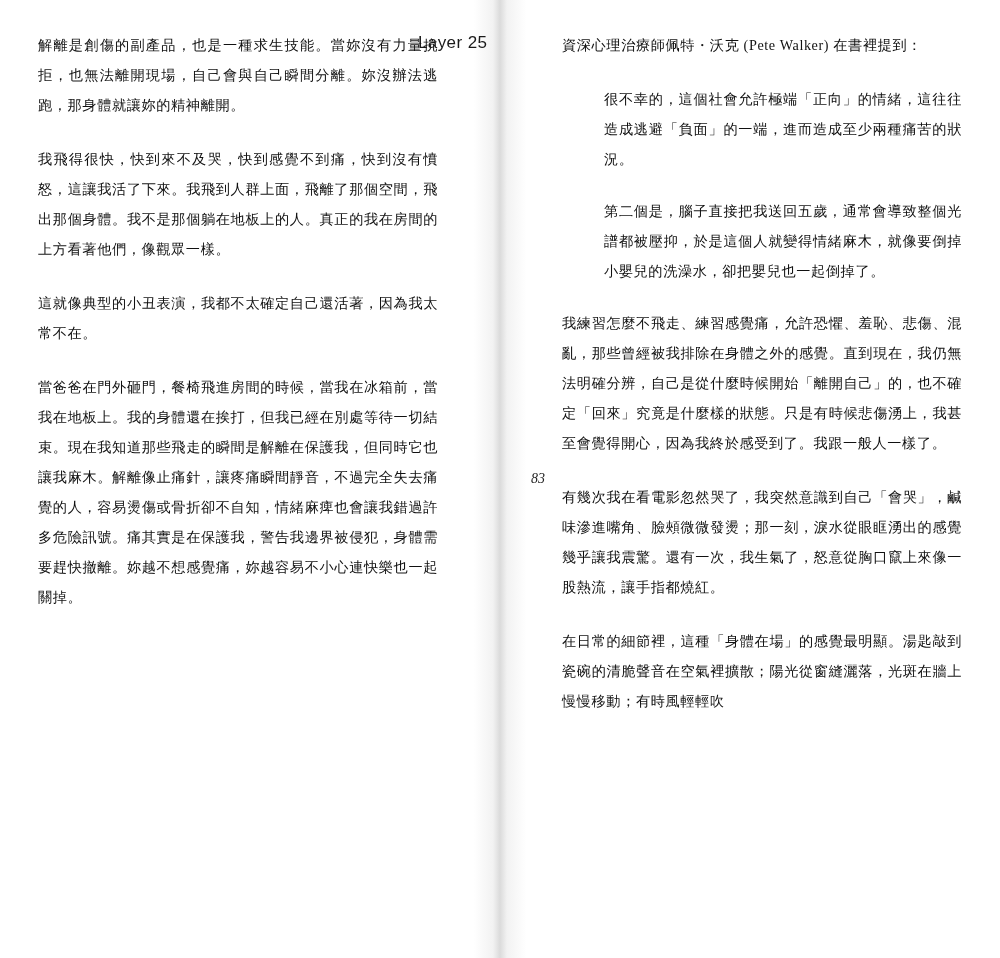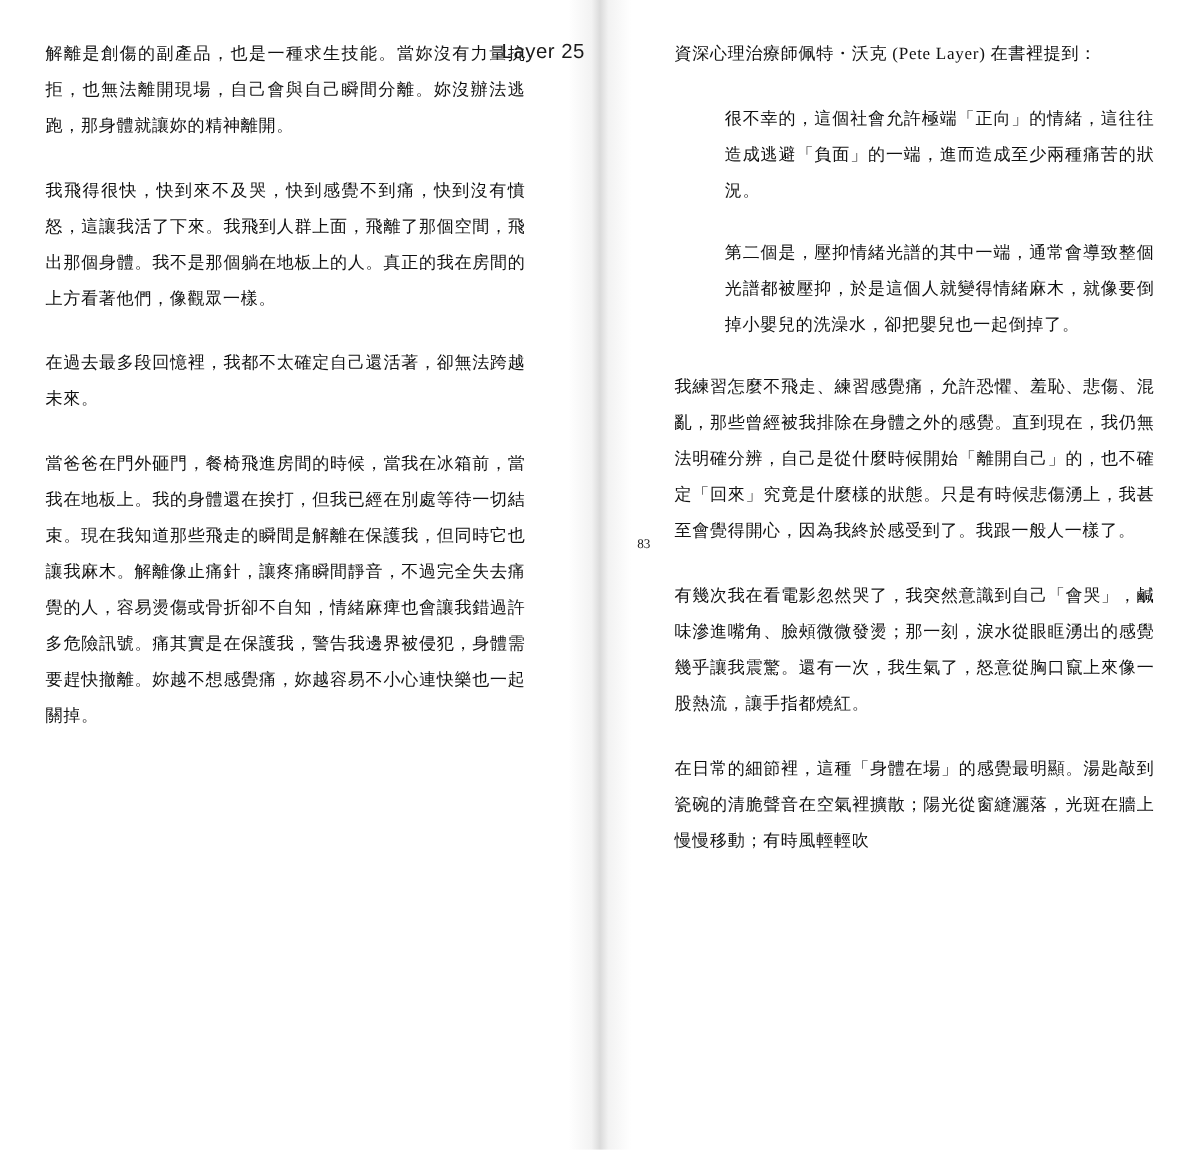--- a/index.html
+++ b/index.html
@@ -78,51 +78,52 @@
     top: 33px;
     left: 418px;
     font-size: 17px;
     letter-spacing: 0.4px;
     color: #1a1a1a;
     font-family: Liberation Sans, sans-serif;
   }
   .folio {
     position: absolute;
     left: 531px;
-    top: 448px;
-    font-size: 11px;
+    top: 471px;
+    font-size: 14px;
     color: #222222;
     font-family: "Liberation Serif", serif;
+    font-style: italic;
   }
 </style>
 </head>
 <body>
 
 <div class="spread">
 
   <div class="page page-left">
     <div class="col-text">
       <p>解離是創傷的副產品，也是一種求生技能。當妳沒有力量抗拒，也無法離開現場，自己會與自己瞬間分離。妳沒辦法逃跑，那身體就讓妳的精神離開。</p>
       <p>我飛得很快，快到來不及哭，快到感覺不到痛，快到沒有憤怒，這讓我活了下來。我飛到人群上面，飛離了那個空間，飛出那個身體。我不是那個躺在地板上的人。真正的我在房間的上方看著他們，像觀眾一樣。</p>
-      <p>在過去最多段回憶裡，我都不太確定自己還活著，卻無法跨越未來。</p>
+      <p>這就像典型的小丑表演，我都不太確定自己還活著，因為我太常不在。</p>
       <p>當爸爸在門外砸門，餐椅飛進房間的時候，當我在冰箱前，當我在地板上。我的身體還在挨打，但我已經在別處等待一切結束。現在我知道那些飛走的瞬間是解離在保護我，但同時它也讓我麻木。解離像止痛針，讓疼痛瞬間靜音，不過完全失去痛覺的人，容易燙傷或骨折卻不自知，情緒麻痺也會讓我錯過許多危險訊號。痛其實是在保護我，警告我邊界被侵犯，身體需要趕快撤離。妳越不想感覺痛，妳越容易不小心連快樂也一起關掉。</p>
     </div>
   </div>
 
   <div class="gutter"></div>
 
   <div class="layer-label">Layer 25</div>
   <div class="folio">83</div>
 
   <div class="page page-right">
     <div class="col-text">
-      <p>資深心理治療師佩特・沃克 (Pete Layer) 在書裡提到：</p>
+      <p>資深心理治療師佩特・沃克 (Pete Walker) 在書裡提到：</p>
       <div class="blockquote">
         <p>很不幸的，這個社會允許極端「正向」的情緒，這往往造成逃避「負面」的一端，進而造成至少兩種痛苦的狀況。</p>
-        <p>第二個是，壓抑情緒光譜的其中一端，通常會導致整個光譜都被壓抑，於是這個人就變得情緒麻木，就像要倒掉小嬰兒的洗澡水，卻把嬰兒也一起倒掉了。</p>
+        <p>第二個是，腦子直接把我送回五歲，通常會導致整個光譜都被壓抑，於是這個人就變得情緒麻木，就像要倒掉小嬰兒的洗澡水，卻把嬰兒也一起倒掉了。</p>
       </div>
       <p>我練習怎麼不飛走、練習感覺痛，允許恐懼、羞恥、悲傷、混亂，那些曾經被我排除在身體之外的感覺。直到現在，我仍無法明確分辨，自己是從什麼時候開始「離開自己」的，也不確定「回來」究竟是什麼樣的狀態。只是有時候悲傷湧上，我甚至會覺得開心，因為我終於感受到了。我跟一般人一樣了。</p>
       <p>有幾次我在看電影忽然哭了，我突然意識到自己「會哭」，鹹味滲進嘴角、臉頰微微發燙；那一刻，淚水從眼眶湧出的感覺幾乎讓我震驚。還有一次，我生氣了，怒意從胸口竄上來像一股熱流，讓手指都燒紅。</p>
       <p>在日常的細節裡，這種「身體在場」的感覺最明顯。湯匙敲到瓷碗的清脆聲音在空氣裡擴散；陽光從窗縫灑落，光斑在牆上慢慢移動；有時風輕輕吹</p>
     </div>
   </div>
 
 </div>
 
 </body></html>

